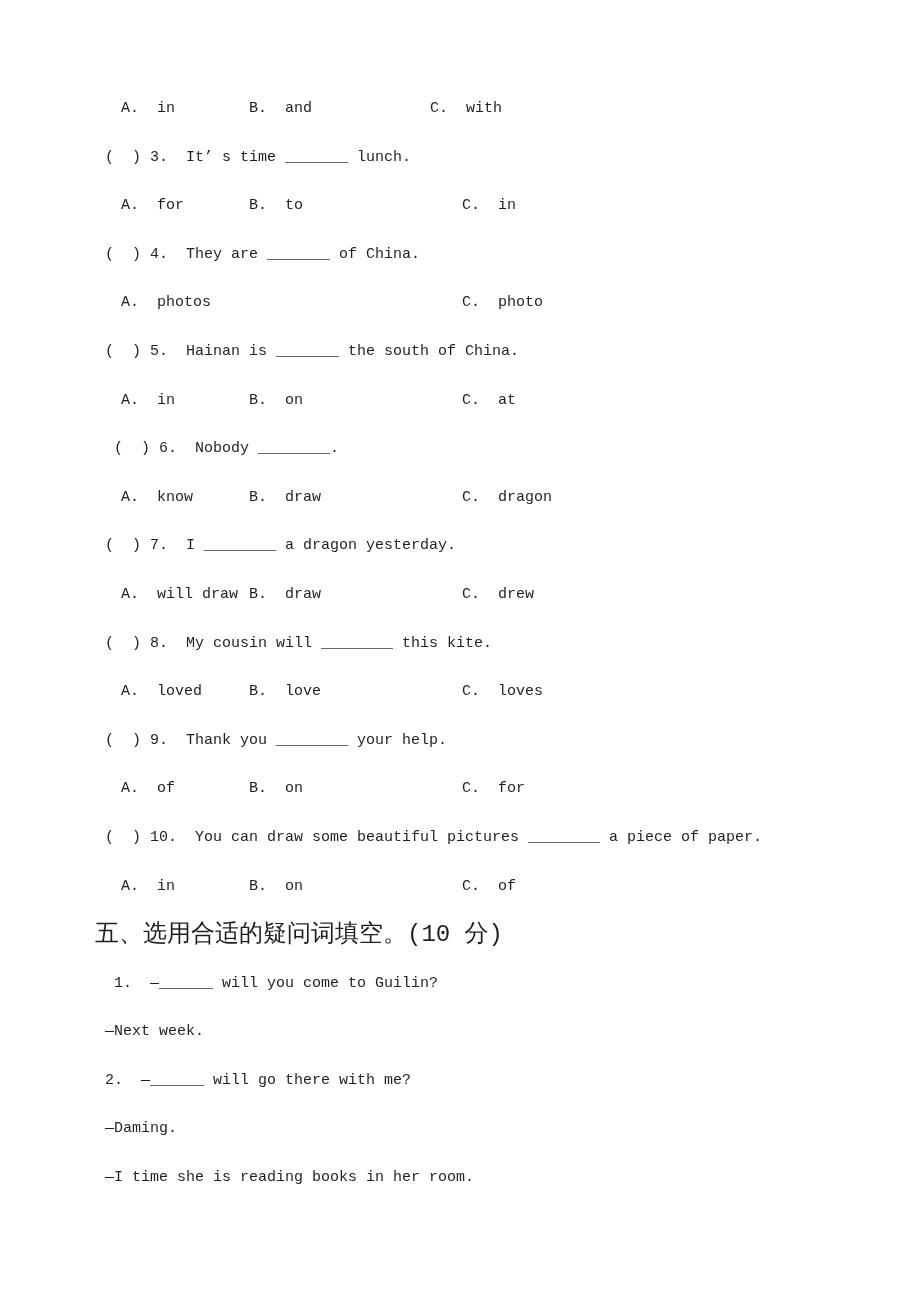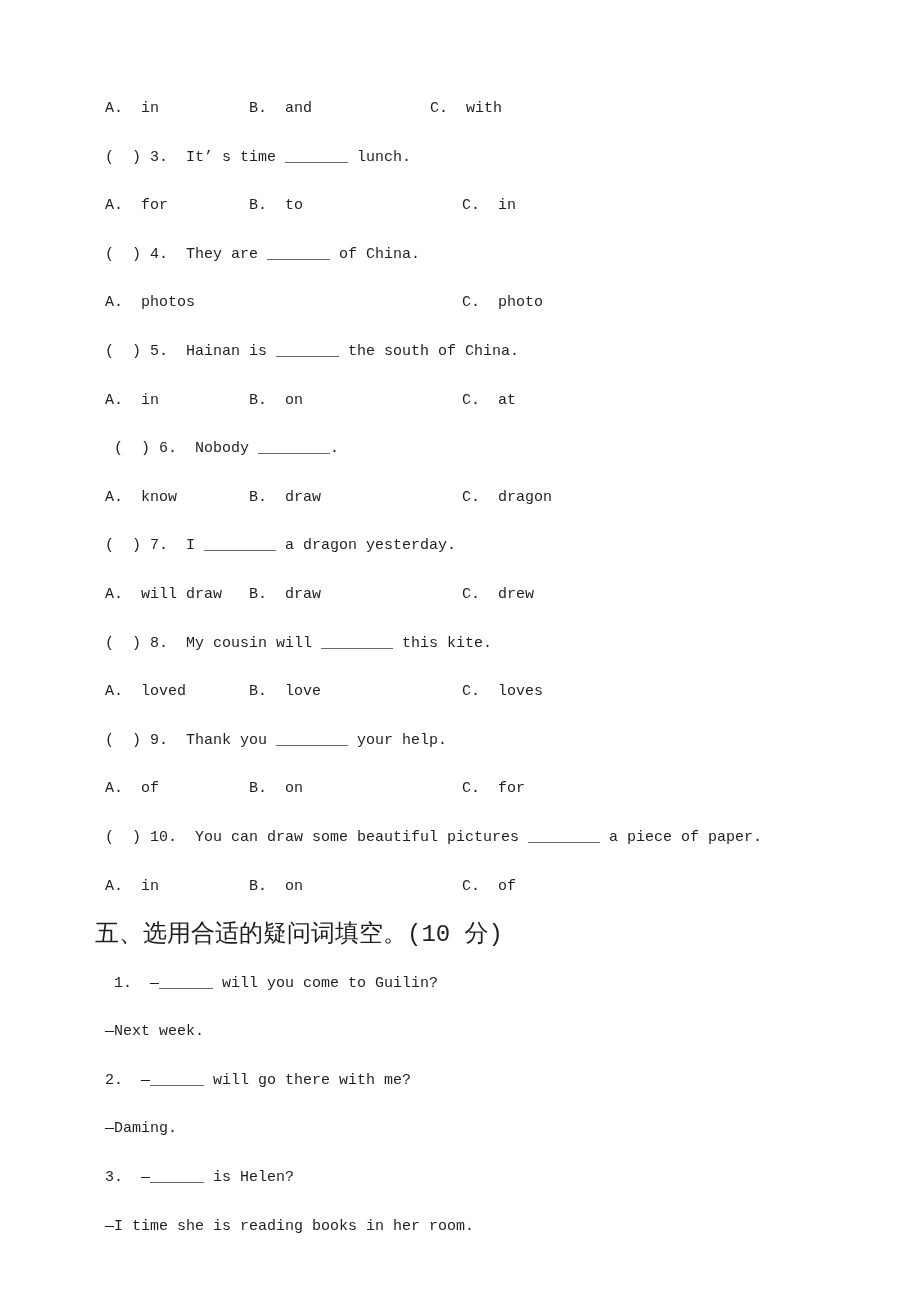--- a/index.html
+++ b/index.html
@@ -27,21 +27,21 @@
     height: 48.6px;
     line-height: 48.6px;
     white-space: pre;
     position: relative;
   }
   .options .opt {
     position: absolute;
     top: 0;
     white-space: pre;
   }
-  .opt.col-a { left: 0; text-align: right; }
+  .opt.col-a { left: 16px; text-align: right; }
   .opt.col-b { left: 144px; }
   .opt.col-c { left: 357px; }
   .options.first-row .opt.col-c { left: 325px; }
   .heading {
     margin-left: -10px;
     font-size: 24px;
   }
 </style>
 </head>
 <body>
@@ -110,16 +110,15 @@
   </div>
 
   <div class="line heading">五、选用合适的疑问词填空。(10 分)</div>
 
   <div class="line fill-question"> 1.  —______ will you come to Guilin?</div>
   <div class="line fill-answer">—Next week.</div>
 
   <div class="line fill-question">2.  —______ will go there with me?</div>
   <div class="line fill-answer">—Daming.</div>
 
-  <div class="line fill-question">3.  —______ is Helen?</div>
   <div class="line fill-answer">—I time she is reading books in her room.</div>
 
 </div>
 
 </body></html>

